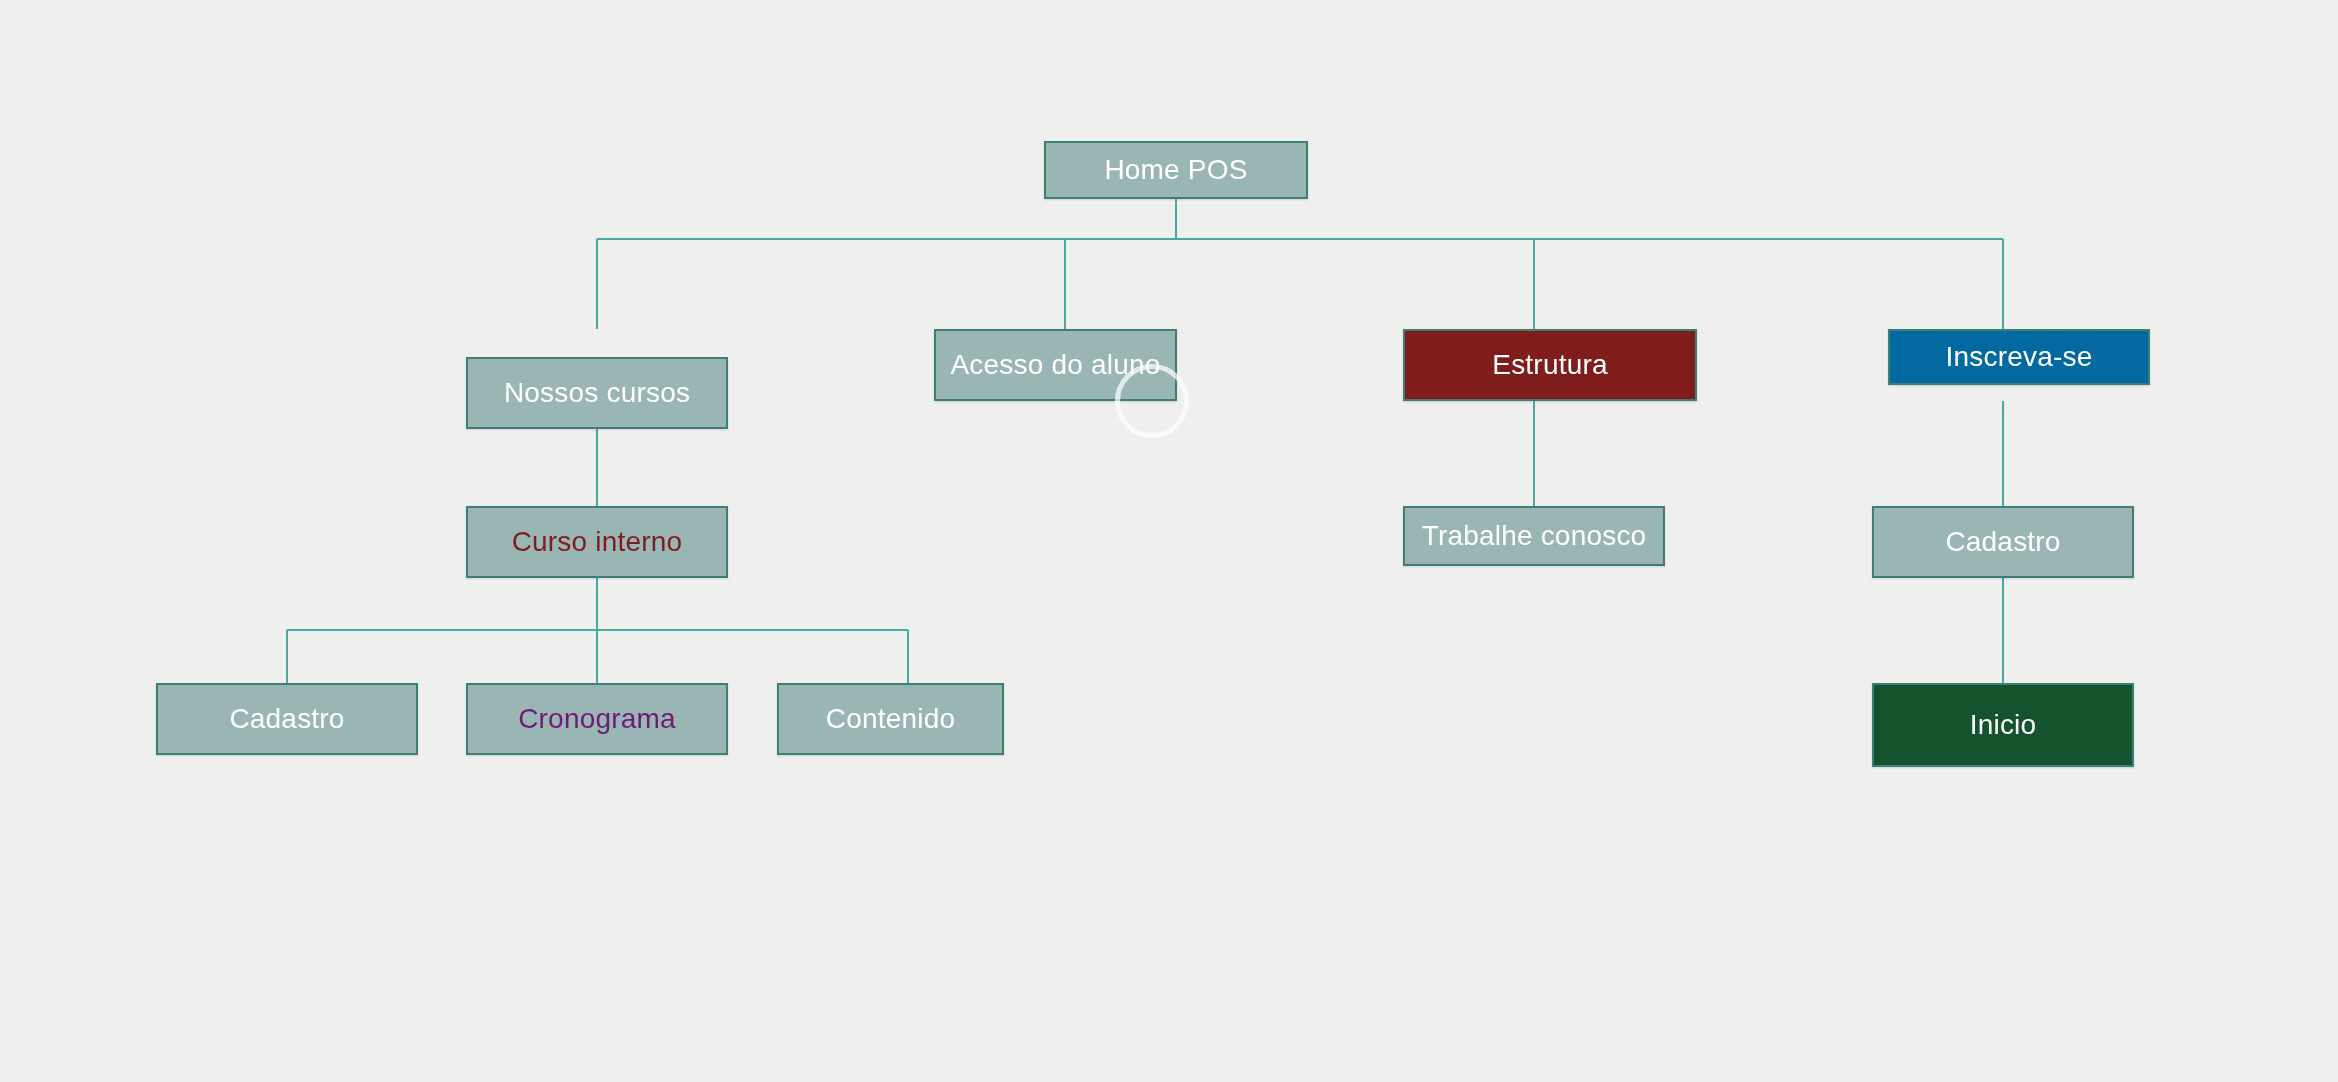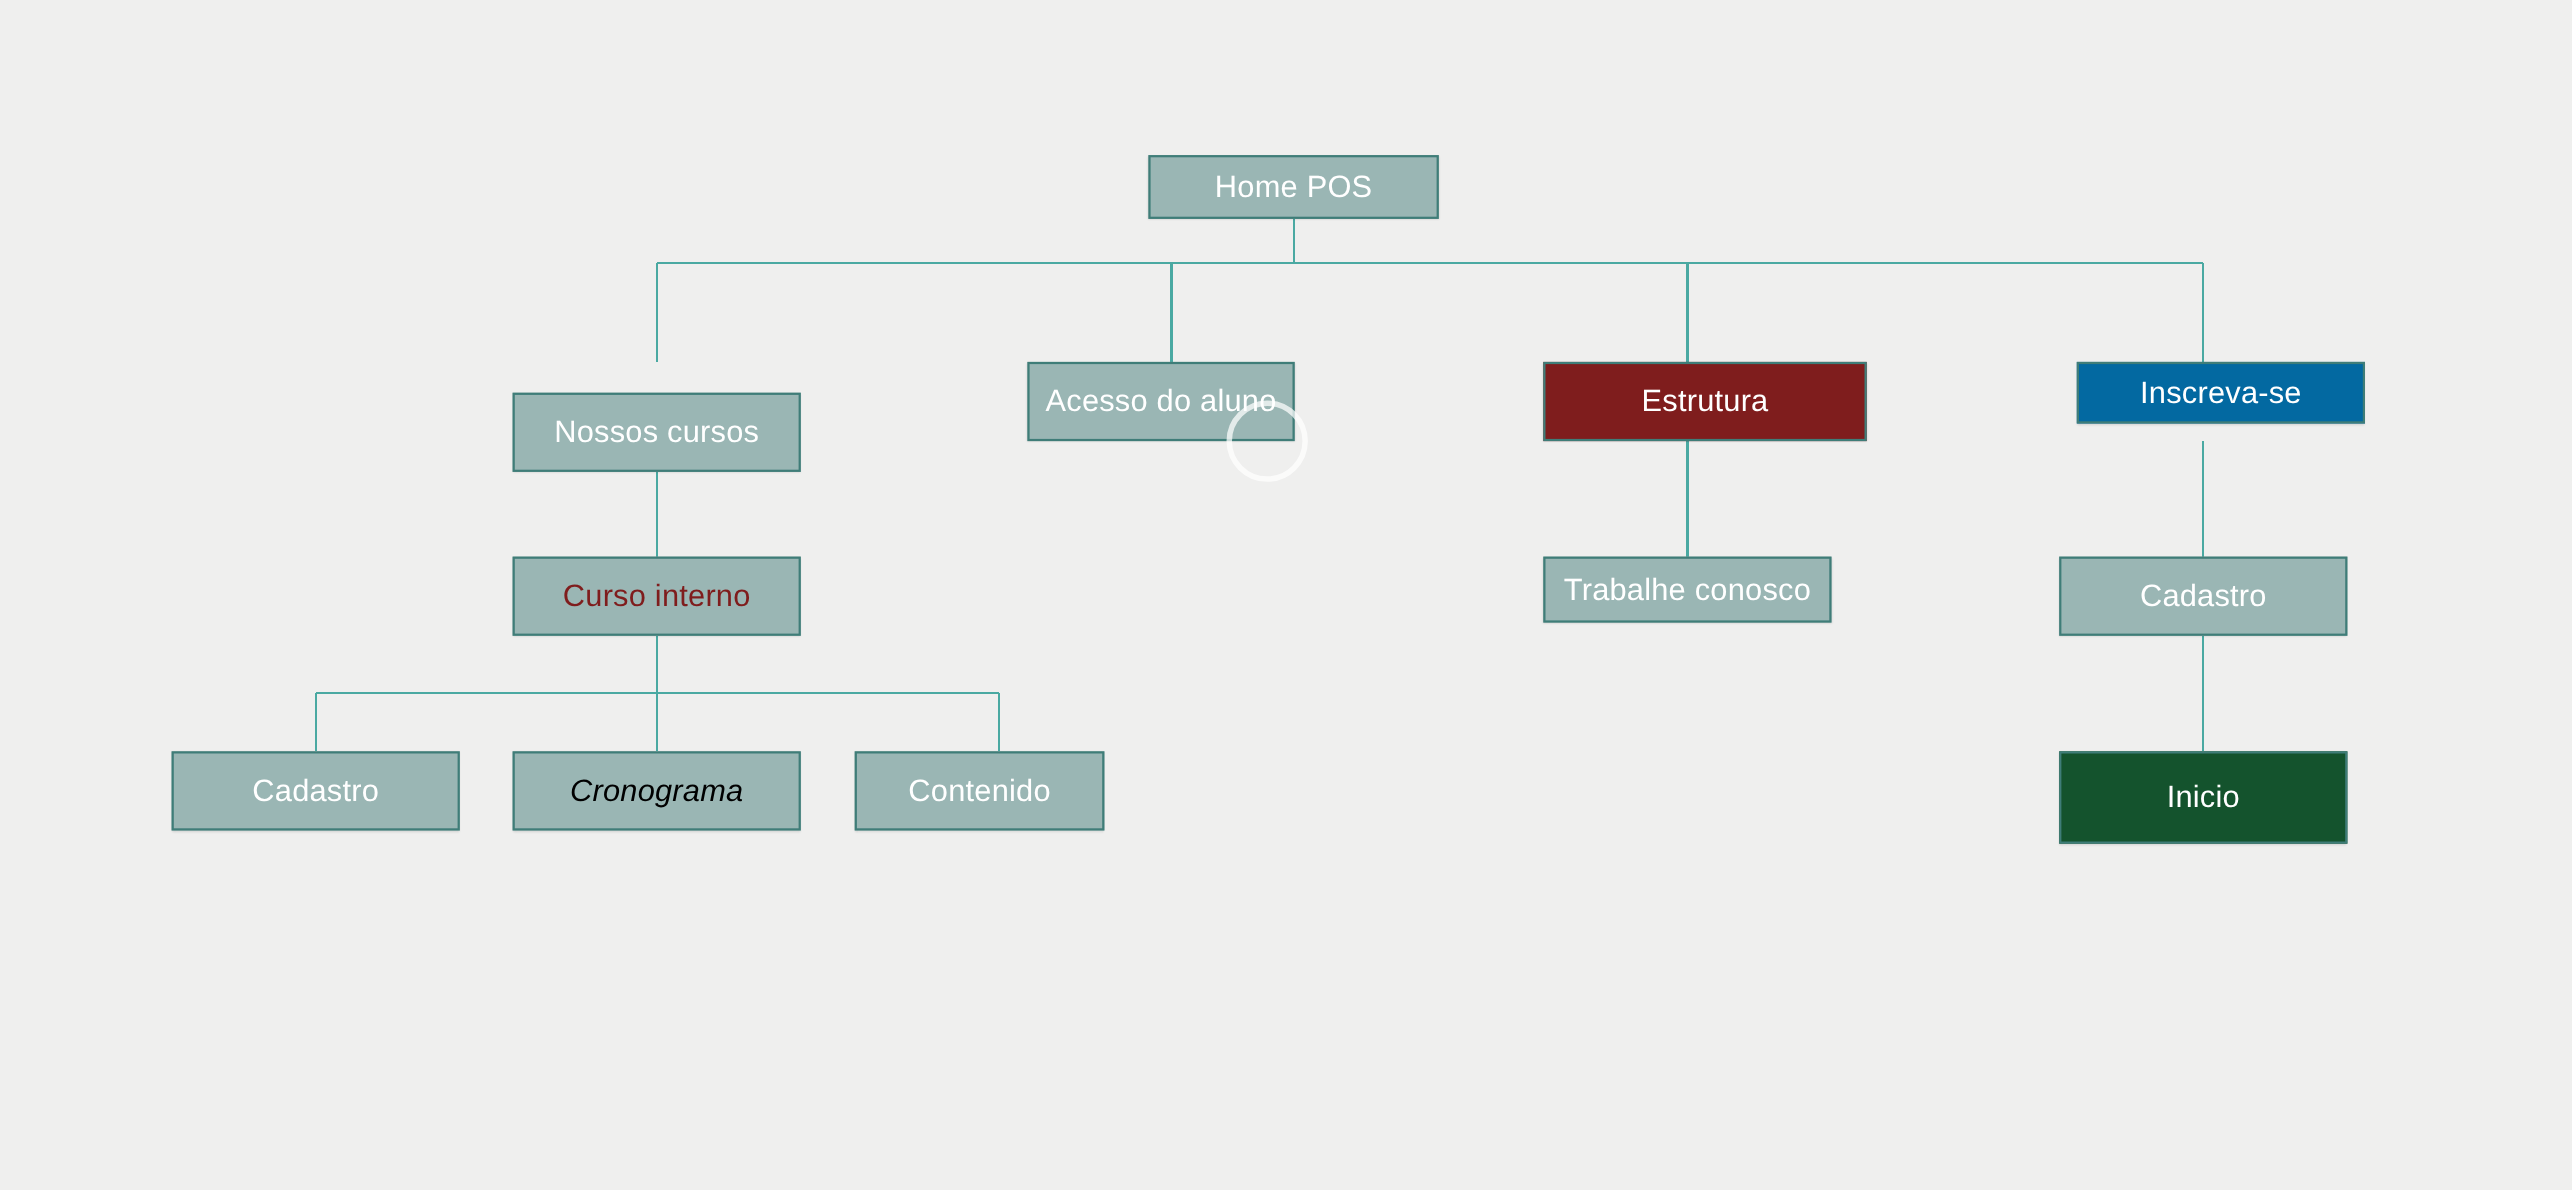--- a/index.html
+++ b/index.html
@@ -100,21 +100,21 @@
       </div>
       <div class="node" style="left: 1403px; top: 506px; width: 262px; height: 60px; background: rgb(154, 182, 180); border-color: rgb(63, 125, 120); color: rgb(255, 255, 255);">
         <span class="node-label">Trabalhe conosco</span>
       </div>
       <div class="node" style="left: 1872px; top: 506px; width: 262px; height: 72px; background: rgb(154, 182, 180); border-color: rgb(63, 125, 120); color: rgb(255, 255, 255);">
         <span class="node-label">Cadastro</span>
       </div>
       <div class="node" style="left: 156px; top: 683px; width: 262px; height: 72px; background: rgb(154, 182, 180); border-color: rgb(63, 125, 120); color: rgb(255, 255, 255);">
         <span class="node-label">Cadastro</span>
       </div>
-      <div class="node" style="left: 466px; top: 683px; width: 262px; height: 72px; background: rgb(154, 182, 180); border-color: rgb(63, 125, 120); color: #000000; font-style: italic;">
+      <div class="node" style="left: 466px; top: 683px; width: 262px; height: 72px; background: rgb(154, 182, 180); border-color: rgb(63, 125, 120); color: #701a75;">
         <span class="node-label">Cronograma</span>
       </div>
       <div class="node" style="left: 777px; top: 683px; width: 227px; height: 72px; background: rgb(154, 182, 180); border-color: rgb(63, 125, 120); color: rgb(255, 255, 255);">
         <span class="node-label">Contenido</span>
       </div>
       <div class="node" style="left: 1872px; top: 683px; width: 262px; height: 84px; background: #14532d; border-color: rgb(63, 125, 120); color: rgb(255, 255, 255);">
         <span class="node-label">Inicio</span>
       </div>
     </div>
 

